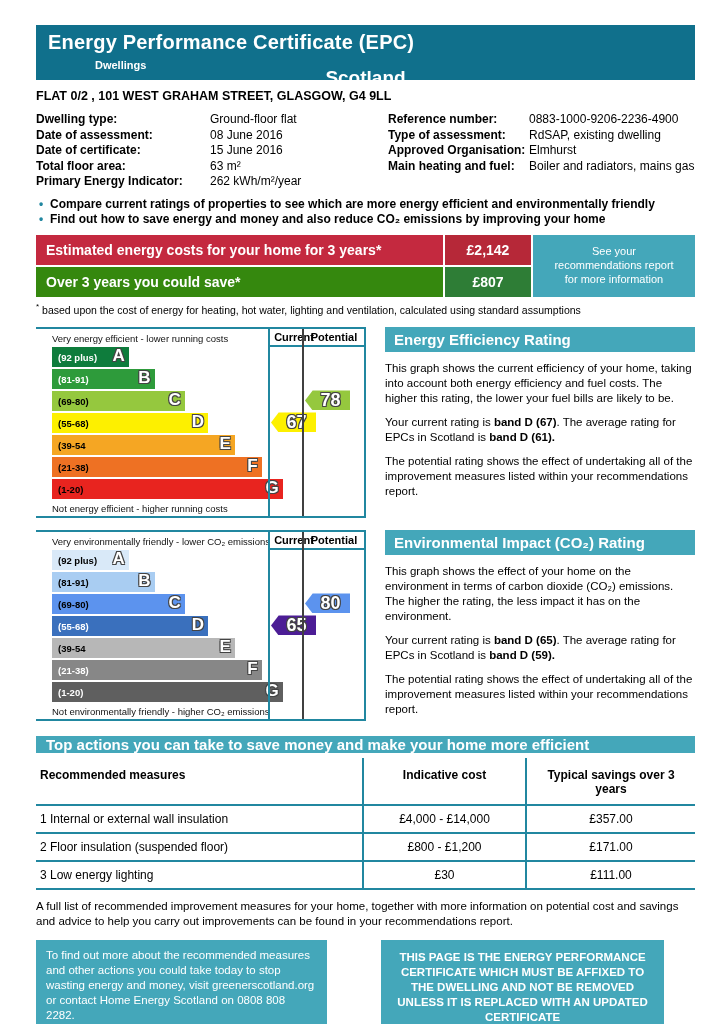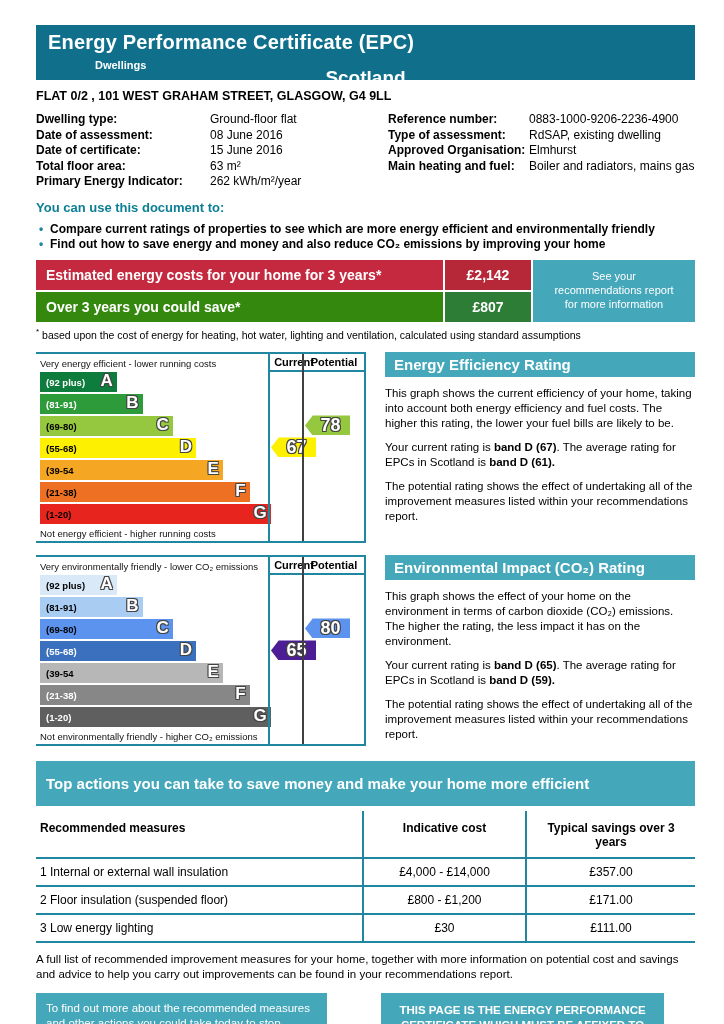--- a/index.html
+++ b/index.html
@@ -52,21 +52,21 @@
 
   
   .rating-row { display:flex; margin-top:12px; }
   .chart { position:relative; width:330px; height:191px;
            border-top:2px solid #2187A0; border-bottom:2px solid #2187A0; }
   .col { position:absolute; top:0; bottom:0; }
   .col-cur { right:48px; width:50px; border-left:2px solid #2187A0; }
   .col-pot { right:0;    width:64px; border-left:2px solid #404040; border-right:2px solid #2187A0; }
   .col-head { height:18px; border-bottom:2px solid #2187A0; font-size:11px; font-weight:bold;
               text-align:center; padding-top:2px; }
-  .bars { position:absolute; left:4px; top:2px; width:233px; }
+  .bars { position:absolute; left:16px; top:2px; width:233px; }
   .scale-note { font-size:9.5px; height:16px; padding-top:2px; color:#111; }
   .band { height:20px; margin-bottom:2px; position:relative;
           display:flex; align-items:center; padding-left:6px; }
   .band .rng { font-size:9.5px; font-weight:bold; }
   .band .ltr { position:absolute; right:4px; top:-1px; font-size:17px; font-weight:bold; color:#fff;
                text-shadow:-1px -1px 0 #444, 1px -1px 0 #444, -1px 1px 0 #444, 1px 1px 0 #444; }
   .w1{width:33%} .w2{width:44%} .w3{width:57%} .w4{width:67%}
   .w5{width:78.5%} .w6{width:90%} .w7{width:99%}
   .e-a{background:#0E7C3C} .e-b{background:#2E9B3B} .e-c{background:#95C83E}
   .e-d{background:#FDF000} .e-e{background:#F5A623} .e-f{background:#EE7123} .e-g{background:#E8241F}
@@ -81,21 +81,21 @@
   .row-c { top:61px; } .row-d { top:83px; }
   .a-yellow{background:#FDF000} .a-green{background:#95C83E}
   .a-blue{background:#4c1d95}   .a-lblue{background:#5C93EE}
 
   .rating-text { width:310px; margin-left:19px; }
   .rt-title { background:#44A7BA; color:#fff; font-weight:bold; font-size:15px; padding:4px 9px; }
   .rating-text p { font-size:11.5px; line-height:1.3; margin-top:9px; }
 
   
   .actions-banner { margin-top:15px; background:#44A7BA; color:#fff; font-weight:bold;
-                    font-size:15px; padding:14px 10px; }
+                    font-size:15px; padding:0 10px; }
   .atable { display:grid; grid-template-columns:326px 163px 170px; margin-top:5px; }
   .acell { font-size:12px; padding:6px 4px; border-bottom:2px solid #2187A0; }
   .acell.hd { font-weight:bold; padding:10px 4px 8px 4px; }
   .acell.c2, .acell.c3 { border-left:2px solid #2187A0; text-align:center; }
   .actions-footer { margin-top:9px; font-size:11.5px; line-height:1.3; }
 
   
   .fboxes { display:flex; margin-top:11px; align-items:flex-start; }
   .fb-left { width:291px; background:#44A7BA; color:#fff; font-size:11.5px;
              line-height:1.3; padding:8px 10px; }
@@ -154,21 +154,20 @@
         <span class="dlabel">Approved Organisation:</span>
         <span class="dvalue">Elmhurst</span>
       </div>
       <div class="drow">
         <span class="dlabel">Main heating and fuel:</span>
         <span class="dvalue">Boiler and radiators, mains gas</span>
       </div>
     </div>
   </div>
 
-  <div class="use-head">You can use this document to:</div>
   <div class="bullets">
     <div class="bullet">Compare current ratings of properties to see which are more energy efficient and environmentally friendly</div>
     <div class="bullet">Find out how to save energy and money and also reduce CO₂ emissions by improving your home</div>
   </div>
 
   <div class="costs">
     <div class="cost-label c-red">Estimated energy costs for your home for 3 years*</div>
     <div class="cost-value c-red-d">£2,142</div>
     <div class="cost-note">See your recommendations report for more information</div>
     <div class="cost-label c-grn">Over 3 years you could save*</div>

